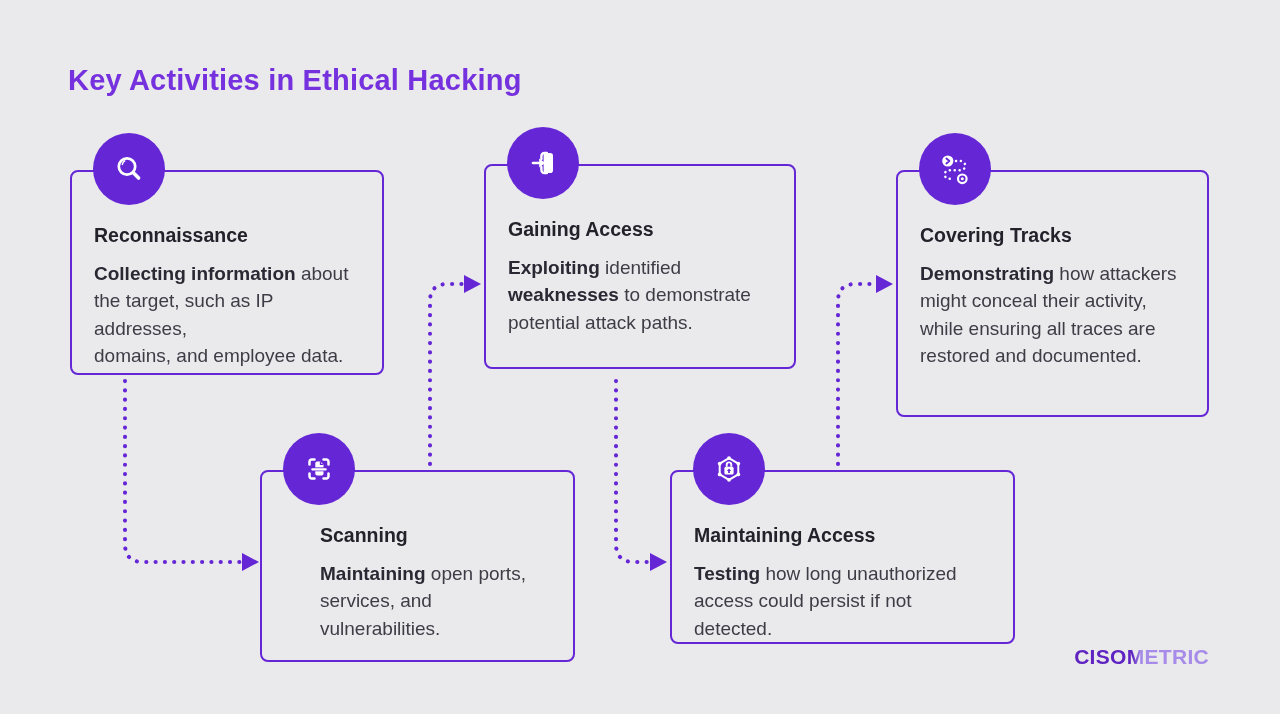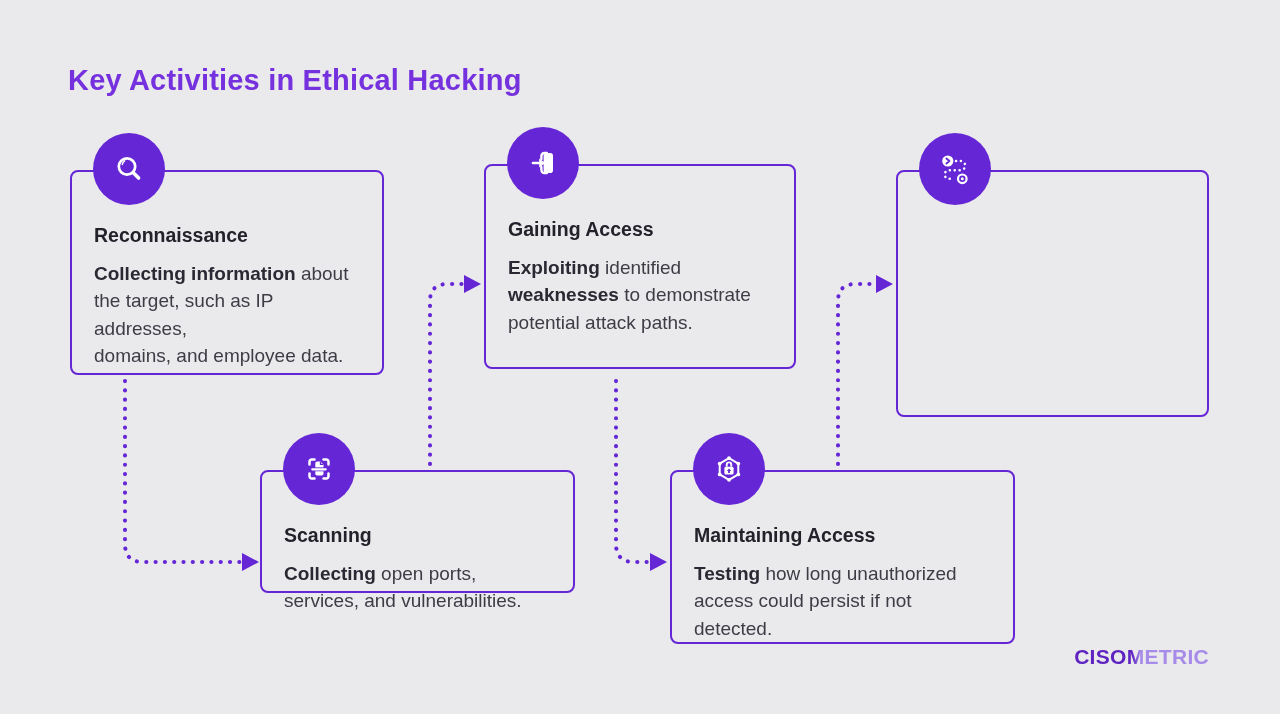--- a/index.html
+++ b/index.html
@@ -72,36 +72,36 @@
       </svg>
     </div>
     <div class="card-inner">
       <div class="card-heading">Reconnaissance</div>
       <div class="card-body"><b>Collecting information</b><span> about
 the target, such as IP addresses,
 domains, and employee data.</span></div>
     </div>
   </div>
 
-  <div class="card" style="left:260px;top:470px;width:315px;height:123px;">
+  <div class="card" style="left:260px;top:470px;width:315px;height:192px;padding-left:36px;">
     <div class="icon-badge">
       <svg width="36" height="36" viewBox="0 0 36 36">
         <path class="ic-s" d="M8.5 13.5 v-2.8 a2.2 2.2 0 0 1 2.2-2.2 h2.8" stroke-width="2.5" stroke-linecap="round"></path>
         <path class="ic-s" d="M27.5 13.5 v-2.8 a2.2 2.2 0 0 0 -2.2-2.2 h-2.8" stroke-width="2.5" stroke-linecap="round"></path>
         <path class="ic-s" d="M8.5 22.5 v2.8 a2.2 2.2 0 0 0 2.2 2.2 h2.8" stroke-width="2.5" stroke-linecap="round"></path>
         <path class="ic-s" d="M27.5 22.5 v2.8 a2.2 2.2 0 0 1 -2.2 2.2 h-2.8" stroke-width="2.5" stroke-linecap="round"></path>
         <path class="ic-f" d="M14.3 12.3 a1.8 1.8 0 0 1 1.8-1.8 h3.4 l3 3 v9.2 a1.8 1.8 0 0 1 -1.8 1.8 h-4.6 a1.8 1.8 0 0 1 -1.8-1.8 z"></path>
         <path class="ic-ps" d="M19.5 10.7 v2.6 h2.8" stroke-width="1.3"></path>
         <rect class="ic-p" x="9.5" y="16.4" width="17" height="3.9"></rect>
         <rect class="ic-f" x="10.2" y="17.3" width="15.6" height="2.1" rx="1.05"></rect>
       </svg>
     </div>
     <div class="card-inner">
       <div class="card-heading">Scanning</div>
-      <div class="card-body"><b>Collecting</b><span> open ports,
+      <div class="card-body"><b>Maintaining</b><span> open ports,
 services, and vulnerabilities.</span></div>
     </div>
   </div>
 
   <div class="card" style="left:484px;top:164px;width:312px;height:205px;">
     <div class="icon-badge">
       <svg width="36" height="36" viewBox="0 0 36 36">
         <rect class="ic-f" x="18.6" y="8" width="9.4" height="20" rx="2.8"></rect>
         <path class="ic-s" d="M16.4 14 v-3 a3 3 0 0 1 3-3 h2.5" stroke-width="2.4" stroke-linecap="round"></path>
         <path class="ic-s" d="M16.4 22 v3 a3 3 0 0 0 3 3 h2.5" stroke-width="2.4" stroke-linecap="round"></path>
@@ -142,18 +142,25 @@
   <div class="card" style="left:896px;top:170px;width:313px;height:247px;">
     <div class="icon-badge">
       <svg width="36" height="36" viewBox="0 0 36 36">
         <circle class="ic-f" cx="10.8" cy="10" r="5.6"></circle>
         <path class="ic-ps" d="M9.4 7.6 l3 2.4 -3 2.4" stroke-width="1.9" stroke-linecap="round" stroke-linejoin="round"></path>
         <path class="ic-s" d="M19 10 h4.6 a4.6 4.6 0 0 1 0 9.2 H12 a4.3 4.3 0 0 0 0 8.6 h5.5" stroke-width="2.5" stroke-dasharray="0.1 4.8" stroke-linecap="round"></path>
         <circle class="ic-s" cx="25.3" cy="27.8" r="4.3" stroke-width="2.2"></circle>
         <circle class="ic-f" cx="25.3" cy="27.8" r="1.5"></circle>
       </svg>
     </div>
+    <div class="card-inner">
+      <div class="card-heading">Covering Tracks</div>
+      <div class="card-body"><b>Demonstrating</b><span> how attackers
+might conceal their activity,
+while ensuring all traces are
+restored and documented.</span></div>
+    </div>
   </div>
 
   <div class="brand-logo"><span class="logo-prefix">CISO</span><span class="logo-mid">M</span><span class="logo-suffix">ETRIC</span></div>
 
   <div class="bottom-strip"></div>
 </div>
 
 </body></html>

